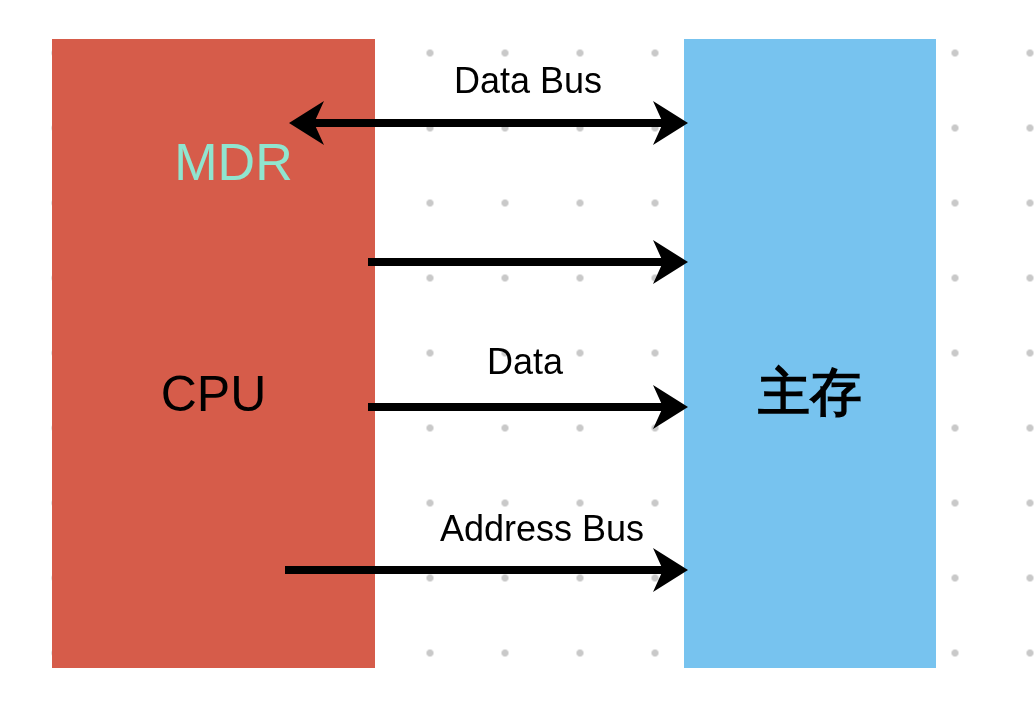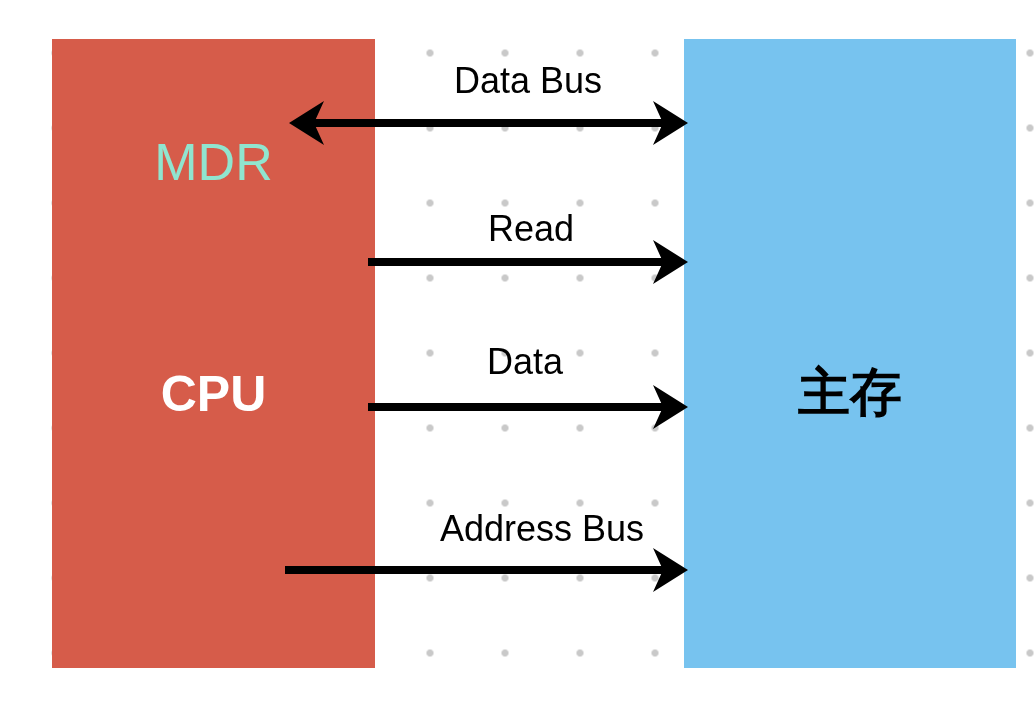--- a/index.html
+++ b/index.html
@@ -24,51 +24,51 @@
     top: 39px;
     height: 629px;
   }
   .cpu-box {
     left: 52px;
     width: 323px;
     background: #d65c4a;
   }
   .mem-box {
     left: 684px;
-    width: 332px;
+    width: 252px;
     background: #77c3ef;
   }
   .box-text {
     position: absolute;
     left: 0;
     width: 100%;
     text-align: center;
     white-space: nowrap;
   }
   .register {
     color: #90e5cf;
     font-size: 52px;
     font-weight: 400;
     line-height: 54px;
   }
   .cpu-title {
-    color: #ffffff;
+    color: #000000;
     font-size: 50px;
-    font-weight: 700;
+    font-weight: 400;
     line-height: 54px;
     top: 328px;
   }
   .mem-title {
     color: #000000;
     font-size: 52px;
     font-weight: 700;
     line-height: 58px;
     top: 324px;
   }
-  .reg-mdr { top: 96px; }
+  .reg-mdr { top: 96px; margin-left: 20px; }
   .reg-mar { top: 543px; }
   .bus-label {
     position: absolute;
     transform: translateX(-50%);
     color: #000000;
     font-size: 36px;
     font-weight: 400;
     line-height: 38px;
     white-space: nowrap;
   }
@@ -117,17 +117,16 @@
       <polygon points="688,407 653,385 663,407 653,429"></polygon>
     </g>
 
     <g>
       <line x1="285" y1="570" x2="663" y2="570"></line>
       <polygon points="688,570 653,548 663,570 653,592"></polygon>
     </g>
   </svg>
 
   <div class="bus-label lbl-data">Data Bus</div>
-  <div class="bus-label lbl-read">Read</div>
   <div class="bus-label lbl-write">Data</div>
   <div class="bus-label lbl-address">Address Bus</div>
 
 </div>
 
 </body></html>

